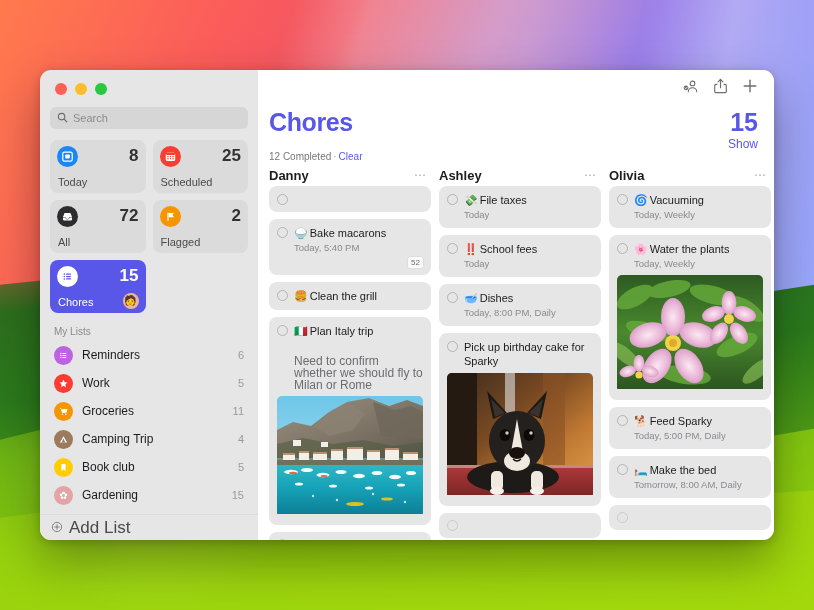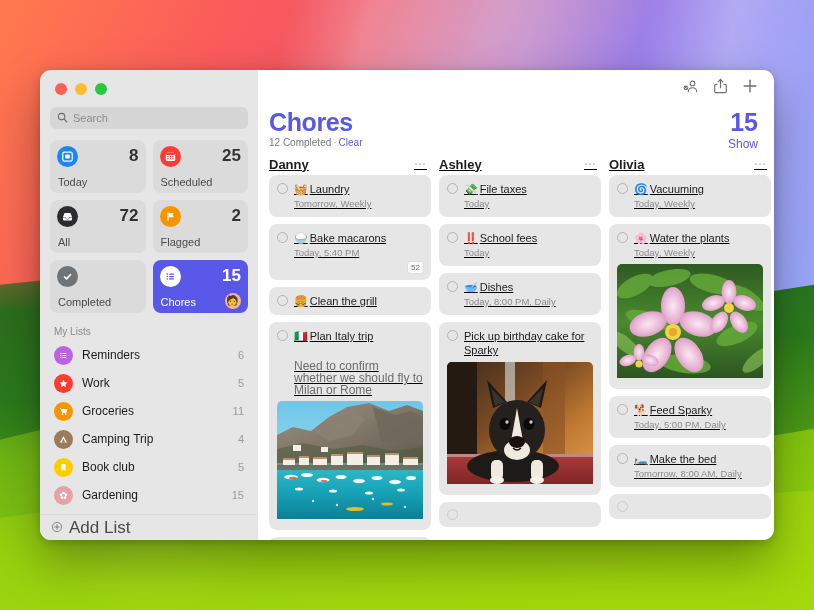--- a/index.html
+++ b/index.html
@@ -206,40 +206,40 @@
 
   .title-row {
     padding: 2px 16px 0 11px;
     display: flex; align-items: flex-start; justify-content: space-between;
   }
   .chores-title {
     font-size: 25px; font-weight: 700; color: #5957e8;
     letter-spacing: -0.4px; line-height: 28px;
   }
   .completed-line {
-    font-size: 10px; color: #77767a; margin-top: 1px;
+    font-size: 10px; color: #77767a; margin-top: 15px;
   }
   .completed-line .sep { color: #aaa9ad; margin: 0 2px; }
   .clear-link { color: #5957e8; cursor: default; }
   .count-right { text-align: right; }
   .count-num {
     font-size: 25px; font-weight: 700; color: #5957e8; line-height: 28px;
   }
   .show-link {
     font-size: 12px; color: #5957e8; margin-top: 1px; cursor: default;
   }
 
   
   .columns {
     display: flex;
     padding: 6px 0 0 11px;
     gap: 8px;
     height: 318px;
   }
-  .column { width: 162px; flex: 0 0 162px; text-decoration: underline; }
+  .column { width: 162px; flex: 0 0 162px; }
   .col-head {
     display: flex; align-items: center; justify-content: space-between;
     padding: 0 4px 4px 0;
     height: 18px;
   }
   .col-name { font-size: 13px; font-weight: 700; color: #1c1c1e; }
   .col-dots { font-size: 12px; color: #aaa9ad; letter-spacing: 1px; cursor: default; line-height: 8px; }
 
   .cards { display: flex; flex-direction: column; gap: 7px; }
   .card {
@@ -377,31 +377,20 @@
               <svg width="13" height="13" viewBox="0 0 16 16">
                 <rect x="4.2" y="3" width="1.5" height="10.4" rx="0.7" fill="#fff"></rect>
                 <path d="M5.9 3.6h6.2l-1.6 2.6 1.6 2.6H5.9z" fill="#fff"></path>
               </svg>
             </div>
             <div class="sc-count">2</div>
           </div>
           <div class="sc-label">Flagged</div>
         </div>
 
-        <div class="smart-card">
-          <div class="smart-top">
-            <div class="sc-icon ic-completed">
-              <svg width="13" height="13" viewBox="0 0 16 16">
-                <path d="M4.2 8.3l2.6 2.6 5-5.4" fill="none" stroke="#fff" stroke-width="1.9" stroke-linecap="round" stroke-linejoin="round"></path>
-              </svg>
-            </div>
-            <div class="sc-count"></div>
-          </div>
-          <div class="sc-label">Completed</div>
-        </div>
 
         <div class="smart-card selected">
           <div class="smart-top">
             <div class="sc-icon ic-chores">
               <svg width="13" height="13" viewBox="0 0 16 16">
                 <g fill="#5957e8">
                   <circle cx="4.1" cy="5" r="1"></circle>
                     <rect x="6.2" y="4.3" width="6" height="1.5" rx="0.7"></rect>
                   <circle cx="4.1" cy="8" r="1"></circle>
                     <rect x="6.2" y="7.3" width="6" height="1.5" rx="0.7"></rect>
@@ -569,24 +558,20 @@
         <div class="column">
           <div class="col-head">
             <div class="col-name">Danny</div>
             <div class="col-dots">⋯</div>
           </div>
           <div class="cards">
 
             <div class="card">
               <div class="card-main">
                 <div class="radio"></div>
-                <div class="card-text">
-                  <div class="card-title"><span class="card-emoji">🧺</span><span>Laundry</span></div>
-                  <div class="card-sub">Tomorrow, Weekly</div>
-                </div>
               </div>
             </div>
 
             <div class="card">
               <div class="card-main">
                 <div class="radio"></div>
                 <div class="card-text">
                   <div class="card-title"><span class="card-emoji">🍚</span><span>Bake macarons</span></div>
                   <div class="card-sub">Today, 5:40 PM</div>
                 </div>

